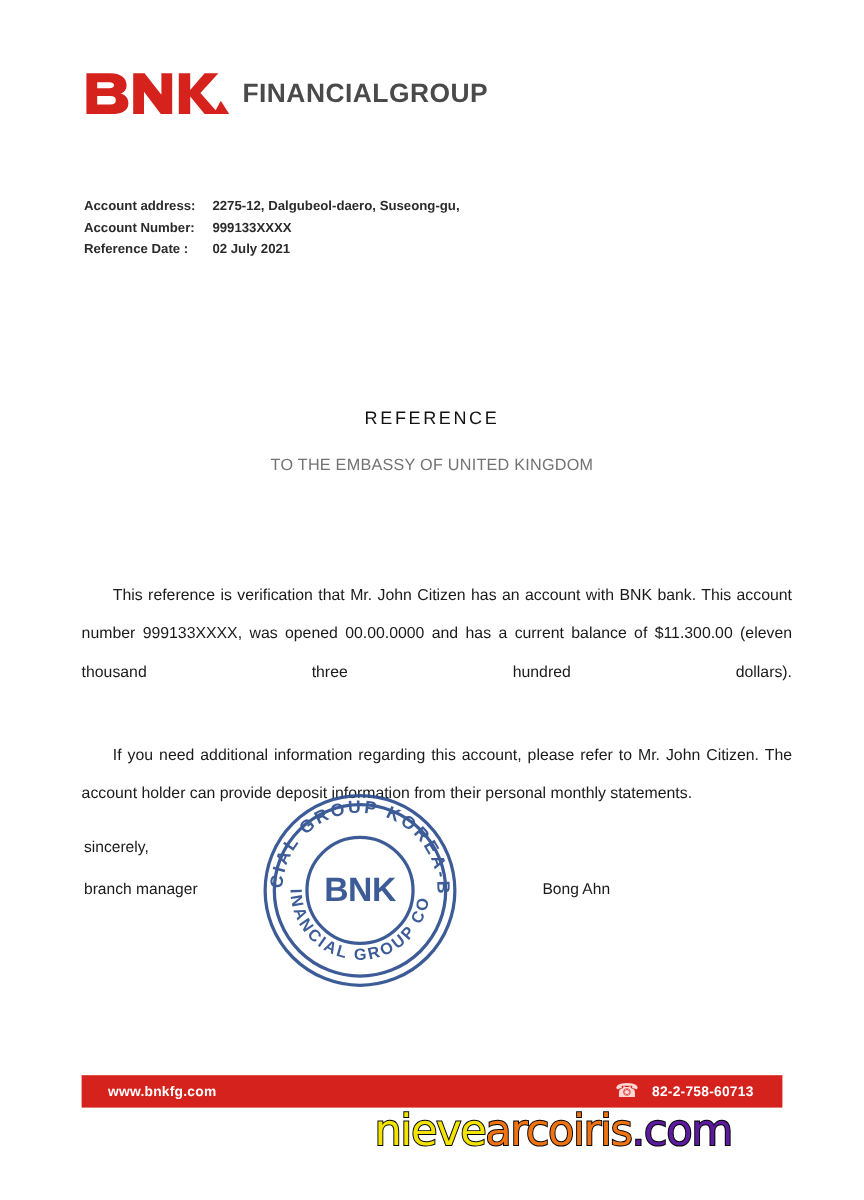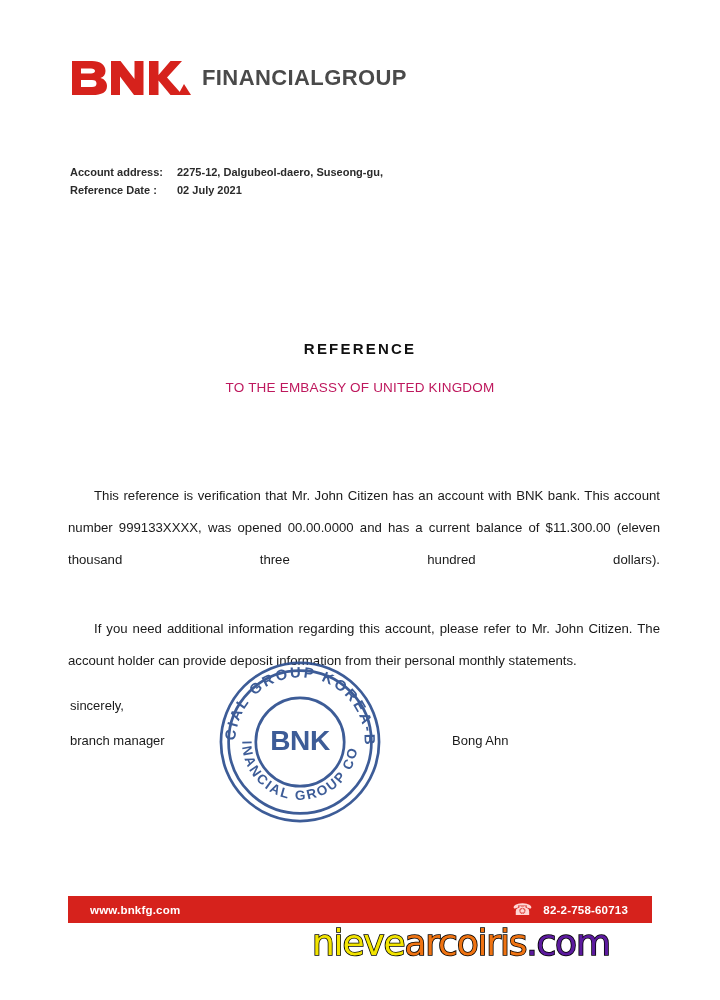--- a/index.html
+++ b/index.html
@@ -67,33 +67,33 @@
   }
 
   
   .doc-title {
     position: absolute;
     left: 0;
     top: 340px;
     width: 720px;
     text-align: center;
     font-size: 15px;
-    font-weight: bold;
+    font-weight: normal;
     letter-spacing: 2.2px;
     color: #111;
   }
   .doc-subtitle {
     position: absolute;
     left: 0;
     top: 380px;
     width: 720px;
     text-align: center;
     font-size: 13.5px;
     letter-spacing: 0.2px;
-    color: #be185d;
+    color: #737373;
   }
 
   
   .body-copy {
     position: absolute;
     left: 68px;
     top: 480px;
     width: 592px;
   }
   .body-copy p {
@@ -227,20 +227,24 @@
     <span>GROUP</span>
   </span>
 </div>
 
 <div class="account-block">
   <table>
     <tbody>
       <tr>
         <td class="lbl">Account address:</td>
         <td class="val">2275-12, Dalgubeol-daero, Suseong-gu,</td>
+      </tr>
+      <tr>
+        <td class="lbl">Account Number:</td>
+        <td class="val">999133XXXX</td>
       </tr>
       <tr>
         <td class="lbl">Reference Date :</td>
         <td class="val">02 July 2021</td>
       </tr>
     </tbody>
   </table>
 </div>
 
 <div class="doc-title">REFERENCE</div>

